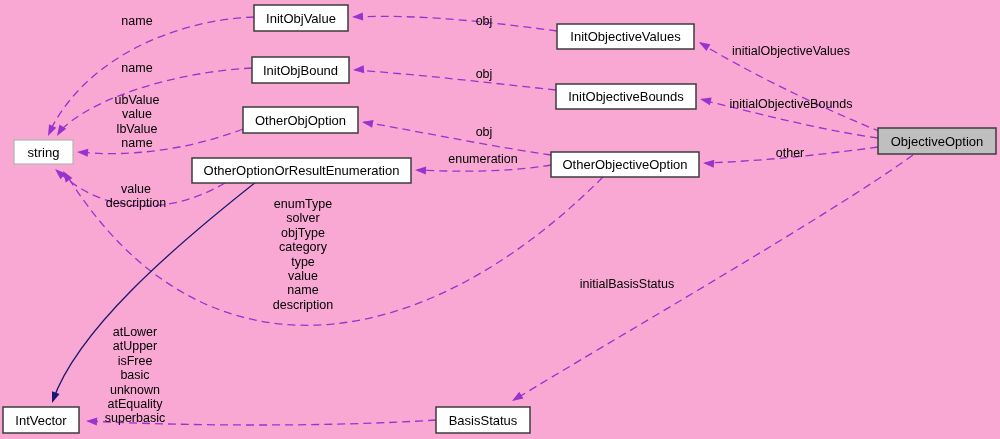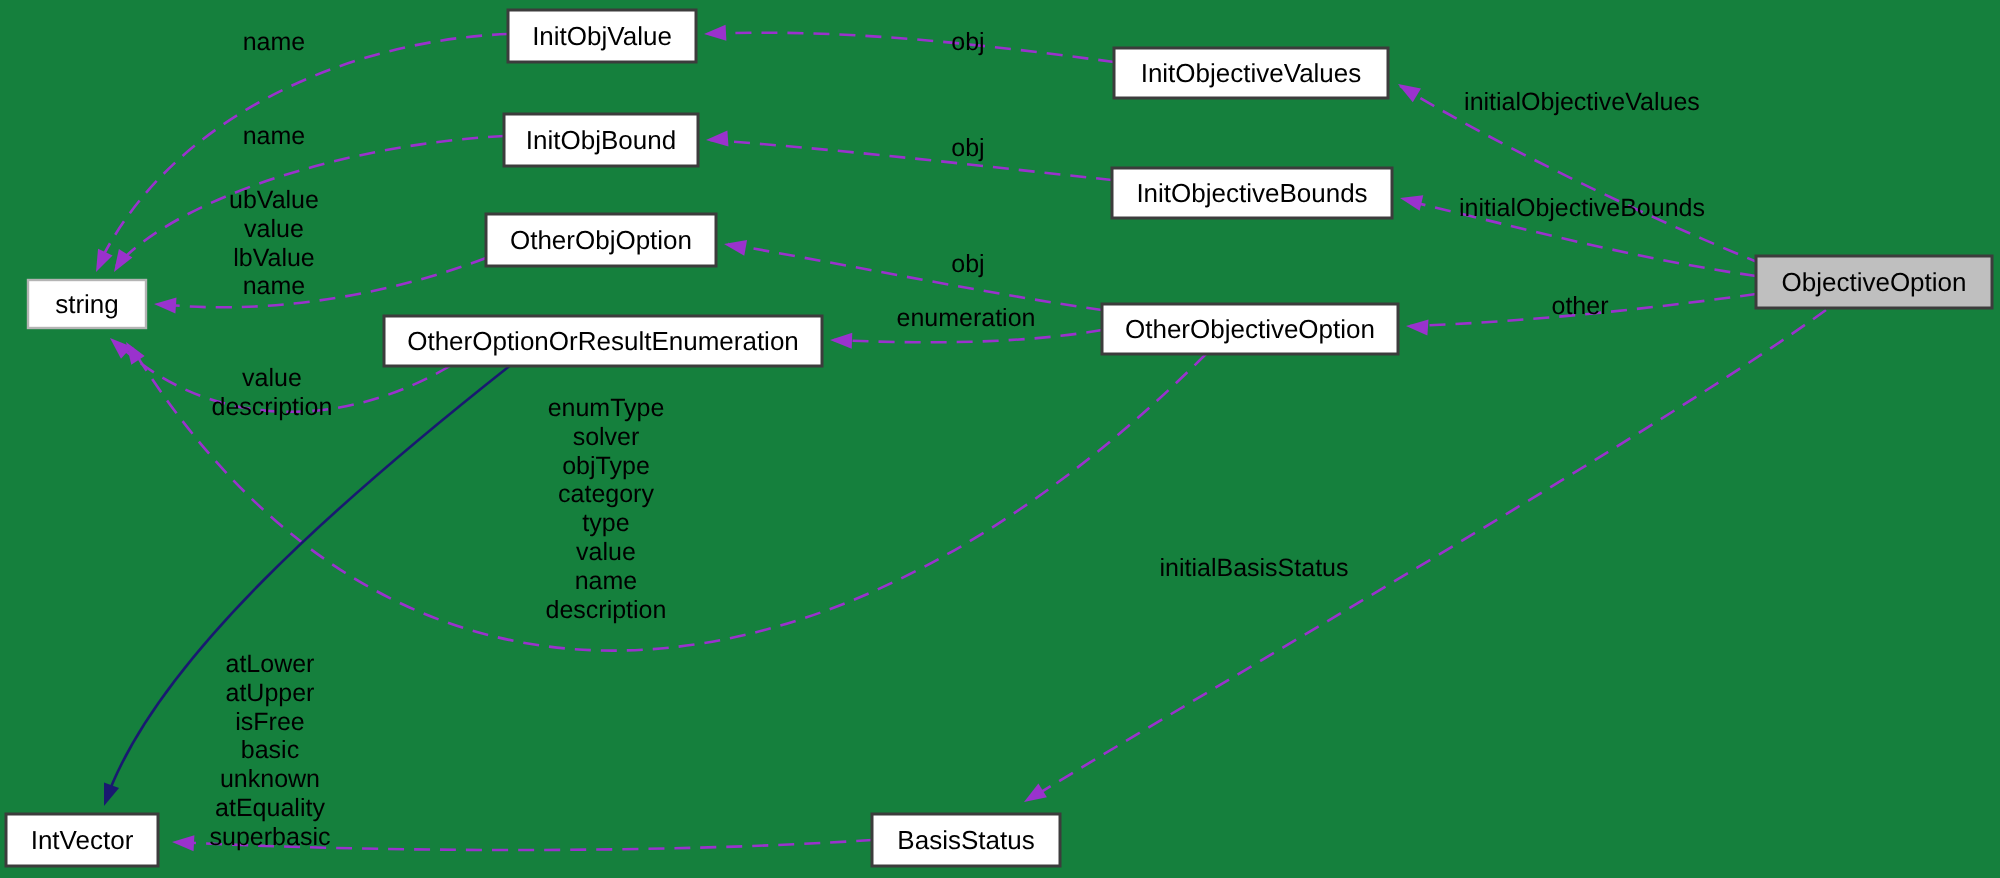--- a/index.html
+++ b/index.html
@@ -1,16 +1,16 @@
 <!DOCTYPE html>
 <html><head>
 <meta charset="utf-8">
 <style>
   html,body{margin:0;padding:0;background:#ffffff;}
-  .canvas{position:relative;width:1000px;height:439px;background:#15803d;overflow:hidden;}
+  .canvas{position:relative;width:1000px;height:439px;background:#f9a8d4;overflow:hidden;}
   svg{display:block;}
   text{font-family:"Liberation Sans", sans-serif;fill:#000000;}
   .node-label{font-size:13px;}
   .edge-label{font-size:12.5px;}
 </style>
 </head>
 <body>
 
 <div class="canvas">
   <svg id="diagram-svg" width="1000" height="439" viewBox="0 0 1000 439" xmlns="http://www.w3.org/2000/svg">

